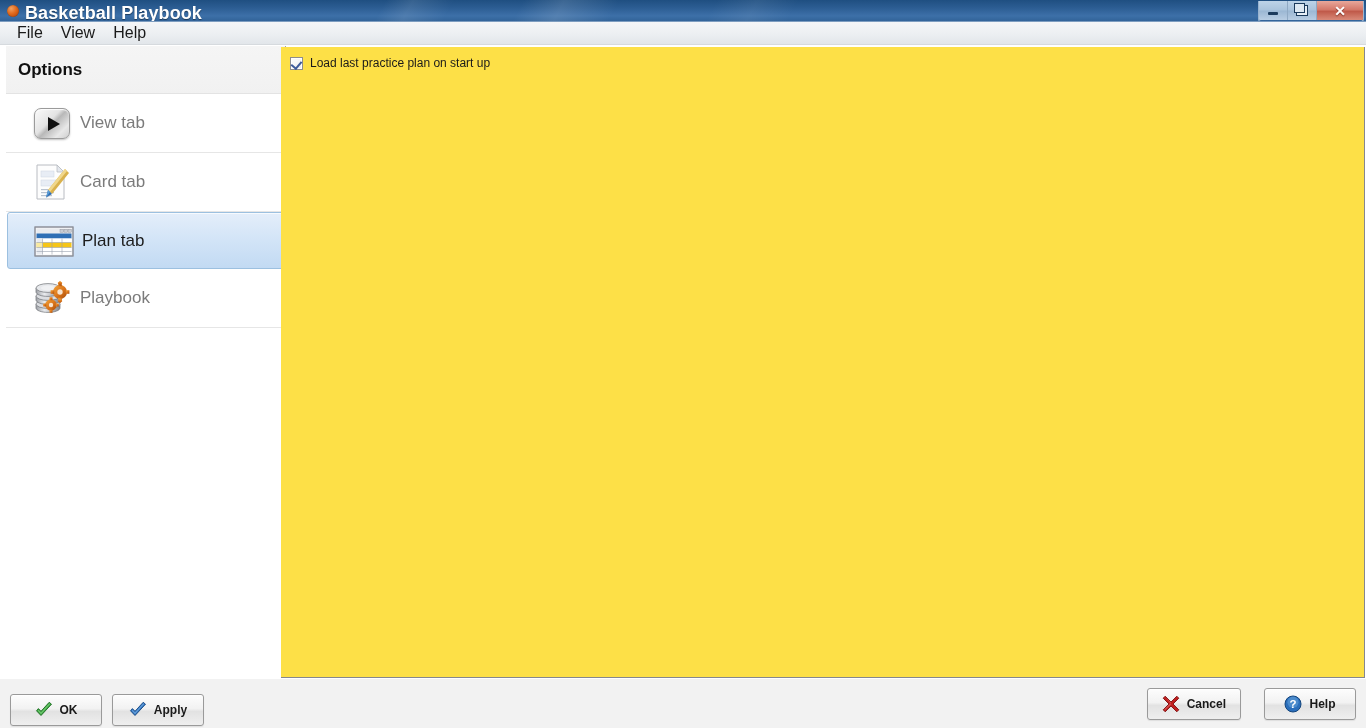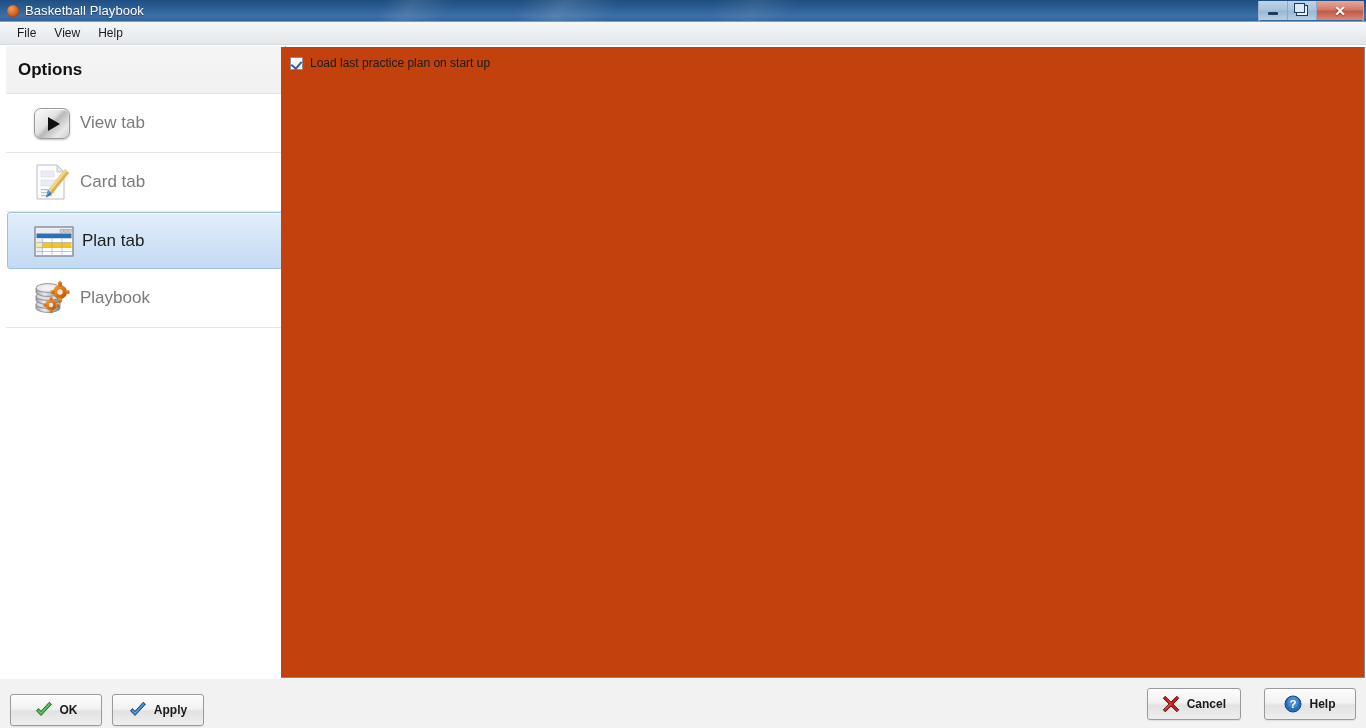--- a/index.html
+++ b/index.html
@@ -44,25 +44,26 @@
     position: absolute;
     left: 7px; top: 5px;
     width: 12px; height: 12px;
     border-radius: 50%;
     background: radial-gradient(circle at 35% 30%, #f0a060 0%, #e06a1e 45%, #a83c06 100%);
     box-shadow: inset 0 0 1px rgba(0,0,0,0.4);
   }
   .tb-title {
     position: absolute;
     left: 25px; top: 3px;
-    font-size: 13px;
+    font-size: 18px;
     color: #ffffff;
     letter-spacing: 0.1px;
     text-shadow: 0 1px 1px rgba(0,0,0,0.45);
     white-space: nowrap;
+    font-weight: bold;
   }
   .tb-buttons {
     position: absolute;
     right: 2px; top: 1px;
     height: 20px;
     display: flex;
     align-items: stretch;
     border: 1px solid #9ab4cf;
     border-top: none;
     border-radius: 0 0 3px 3px;
@@ -117,21 +118,21 @@
     left: 0; top: 22px;
     width: 1366px; height: 23px;
     background: linear-gradient(to bottom, #f4f6f8 0%, #eceff2 55%, #e2e6ea 100%);
     border-bottom: 1px solid #d6dade;
     display: flex;
     align-items: center;
     padding-left: 8px;
     box-sizing: border-box;
   }
   .menu-item {
-    font-size: 12px;
+    font-size: 16px;
     color: #1a1a1a;
     padding: 3px 9px 4px 9px;
     cursor: default;
     white-space: nowrap;
   }
 
   
   .sidebar {
     position: absolute;
     left: 0; top: 46px;
@@ -235,21 +236,21 @@
     position: absolute;
     left: 3px; top: 3px;
     width: 38px; height: 36px;
   }
 
   
   .content {
     position: absolute;
     left: 281px; top: 47px;
     width: 1084px; height: 631px;
-    background: #c2410c;
+    background: #fde047;
     border: 1px solid #85878e;
     border-left: none;
     border-top: none;
     box-sizing: border-box;
   }
   .content-inner {
     position: relative;
     padding: 9px 0 0 9px;
   }
   .check-row {

